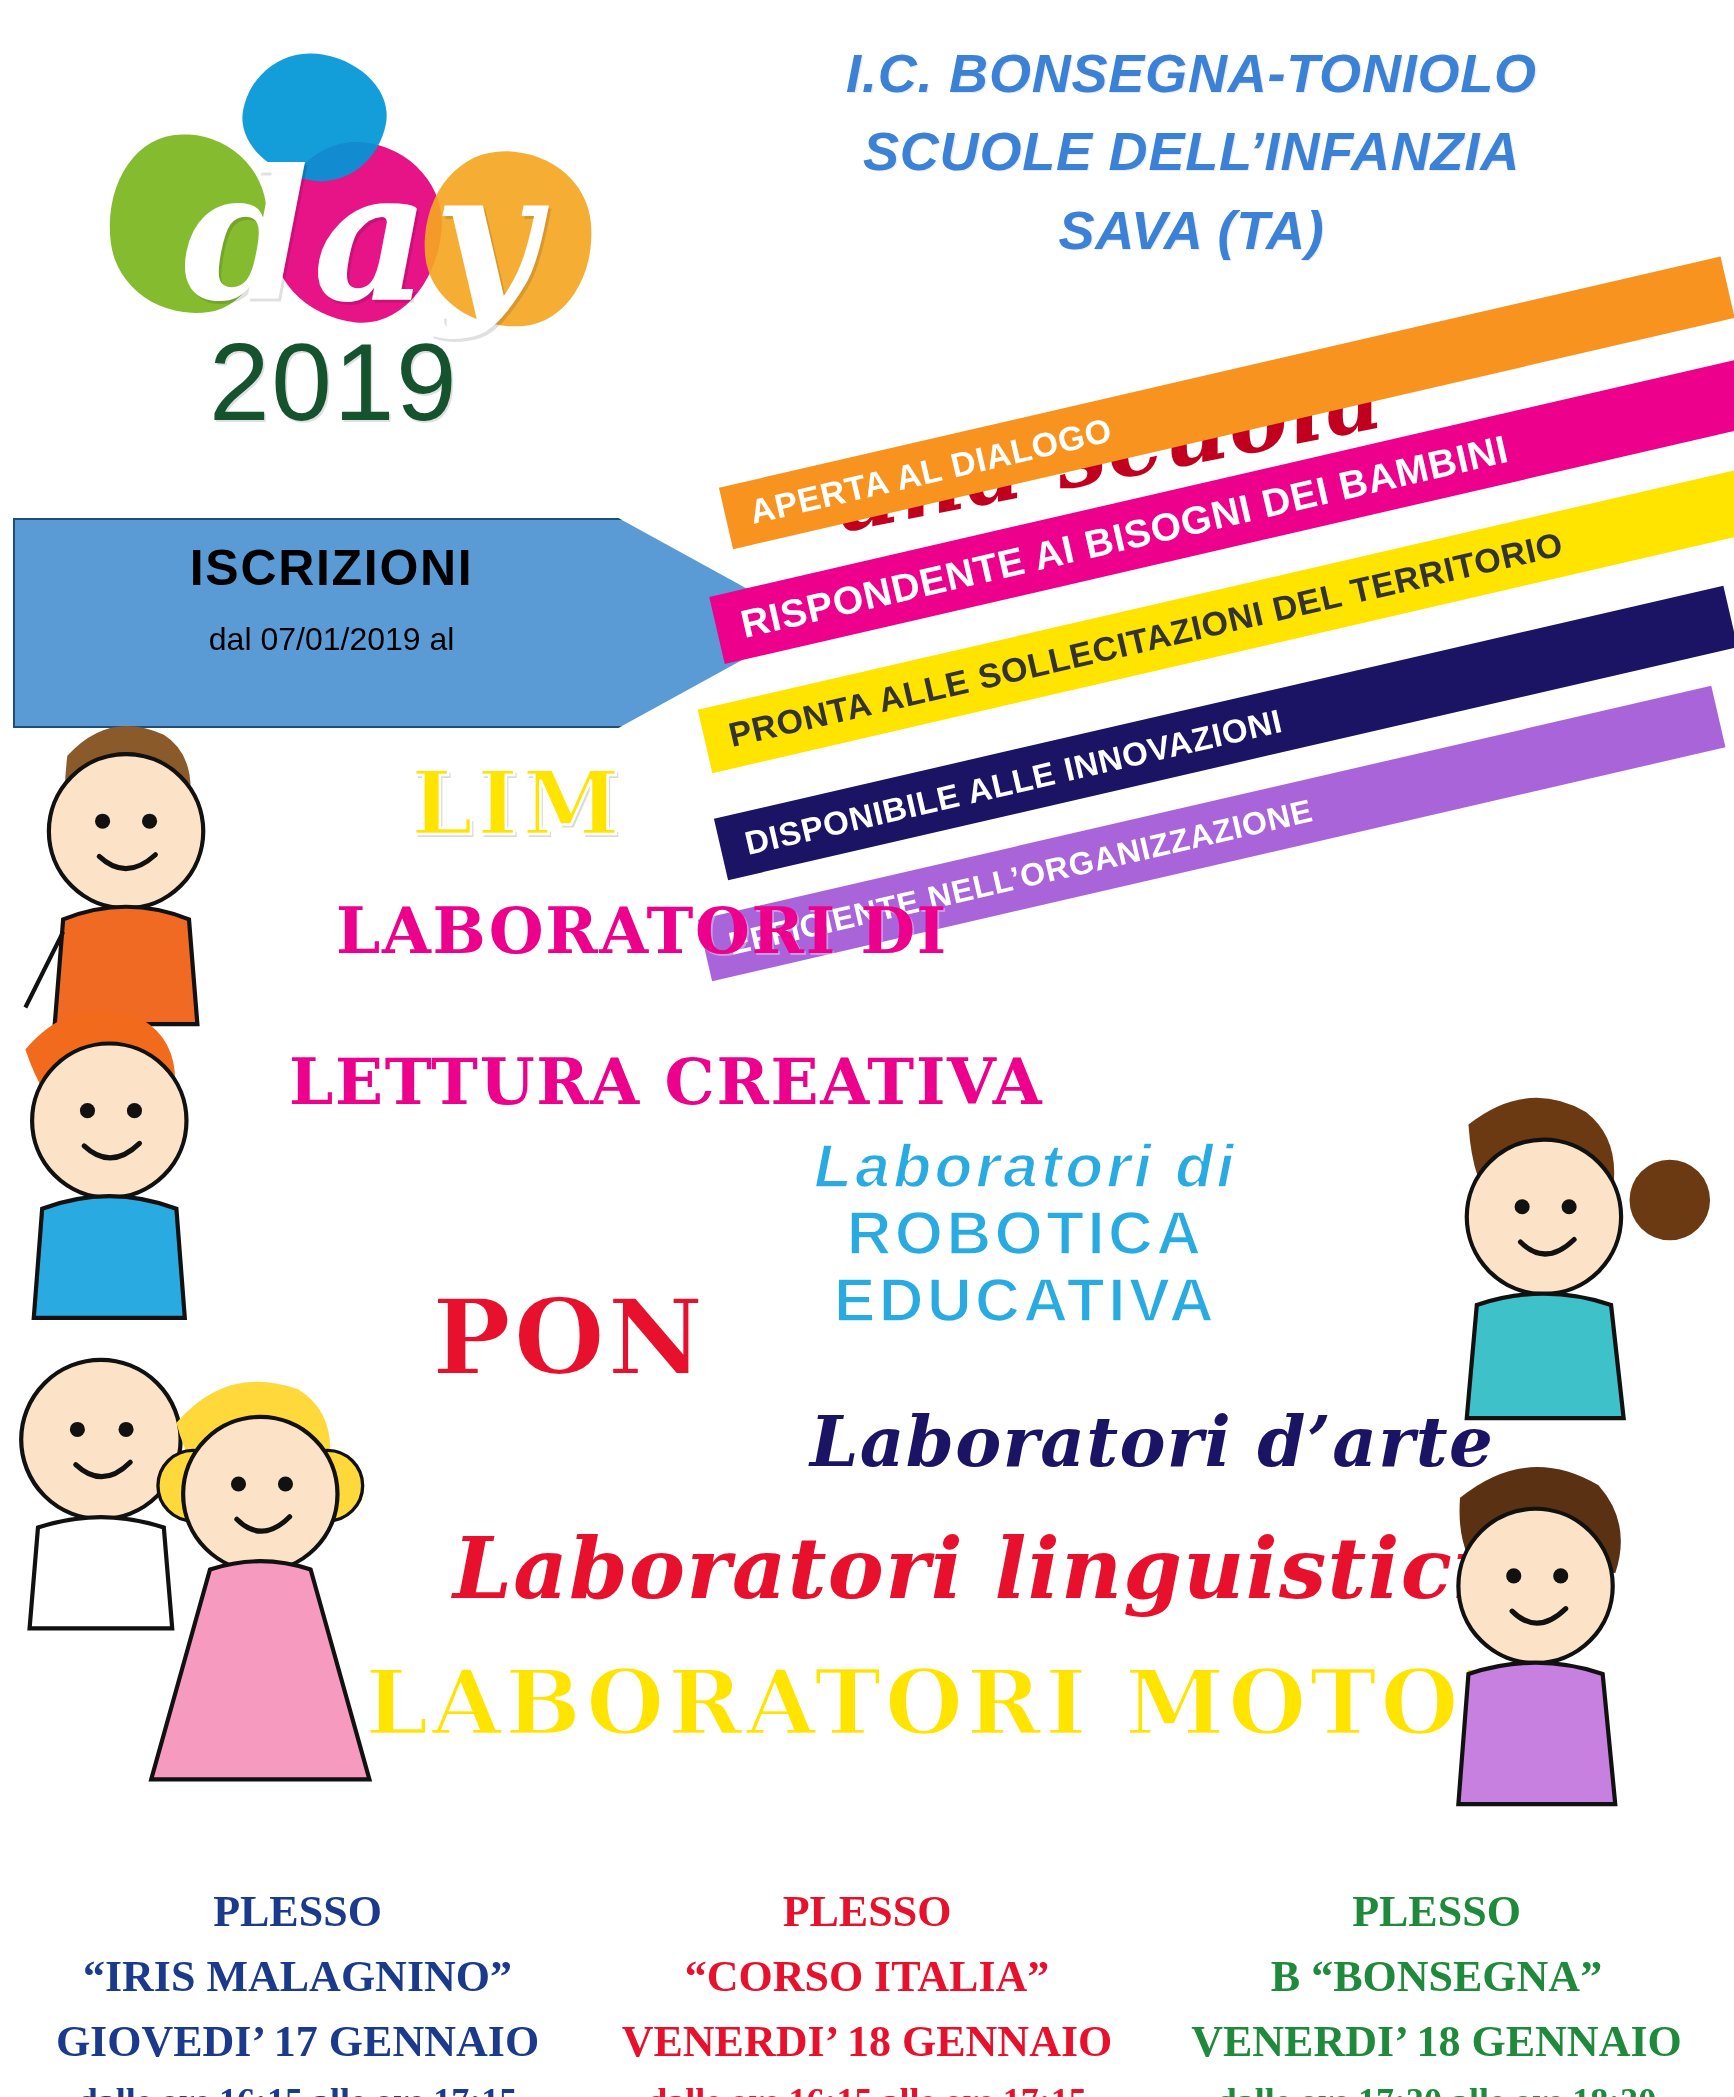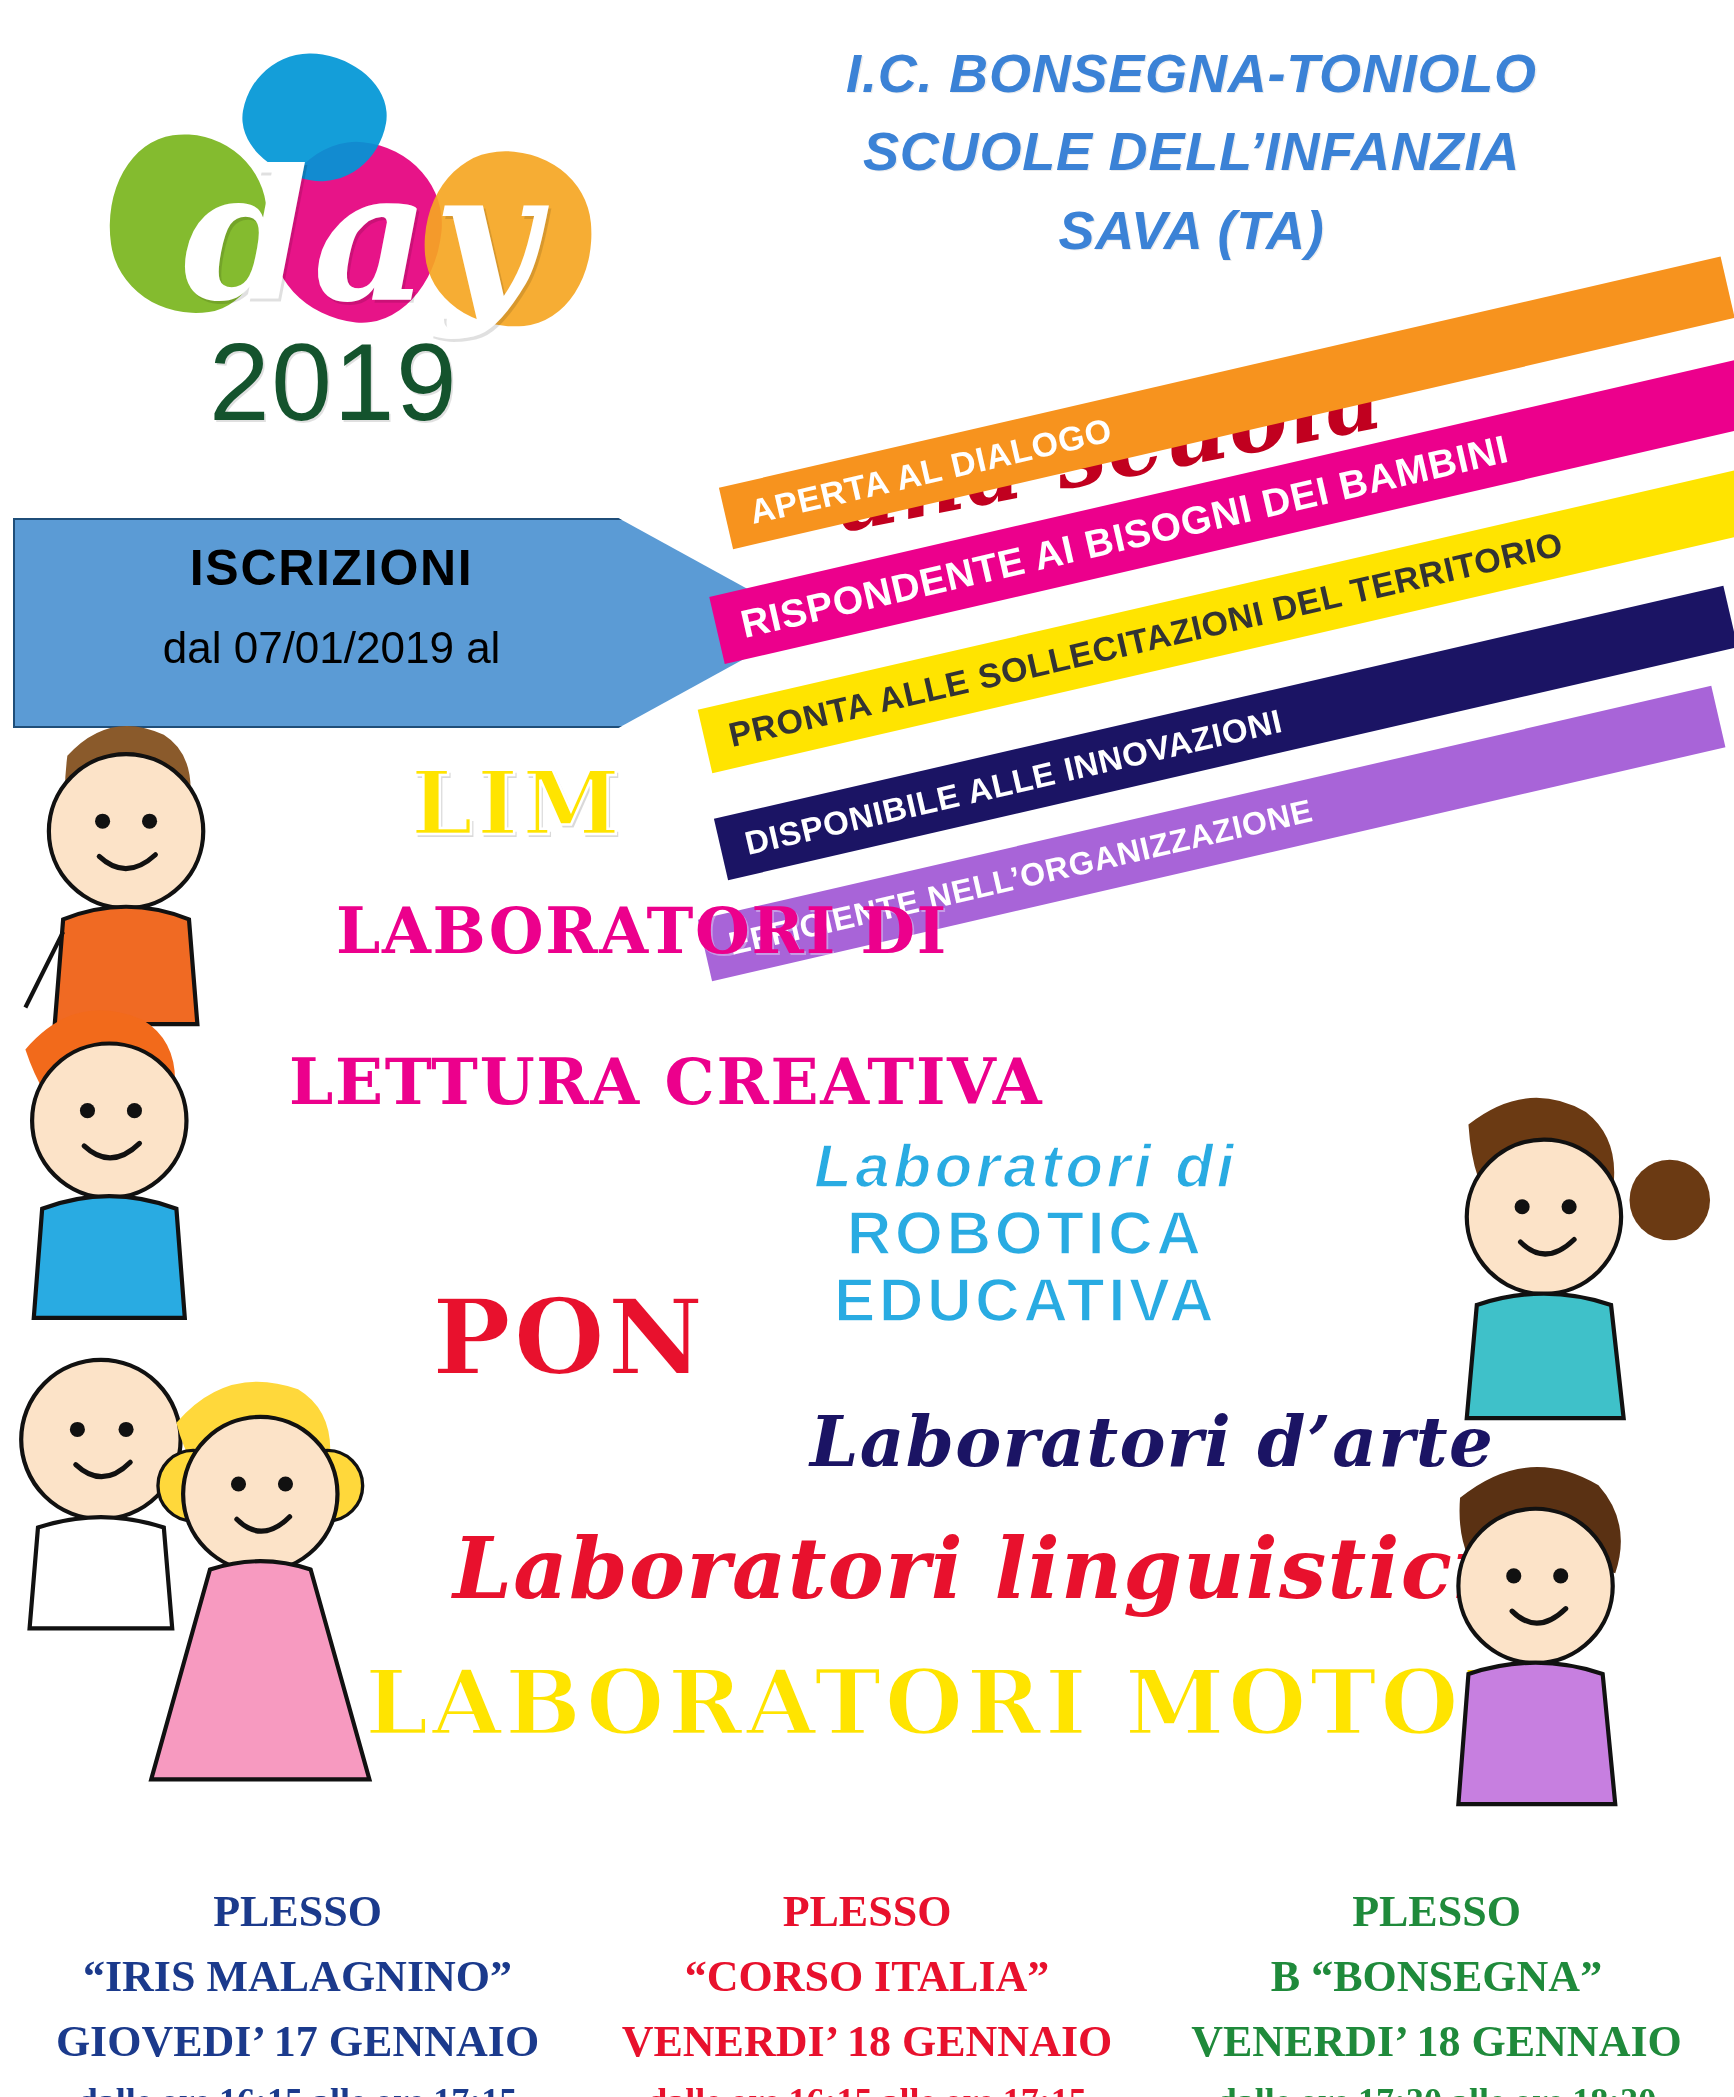--- a/index.html
+++ b/index.html
@@ -103,21 +103,21 @@
     padding-top: 19px;
   }
   .iscrizioni .isc-title {
     font-size: 50px;
     font-weight: bold;
     letter-spacing: 1.7px;
     margin-bottom: 22px;
     padding-right: 159px;
   }
   .iscrizioni .isc-line {
-    font-size: 44px;
+    font-size: 32px;
     line-height: 1.3;
     padding-right: 159px;
   }
 
   
   .green-body {
     position: absolute;
     left: 0;
     top: 378px;
     width: 1734px;

